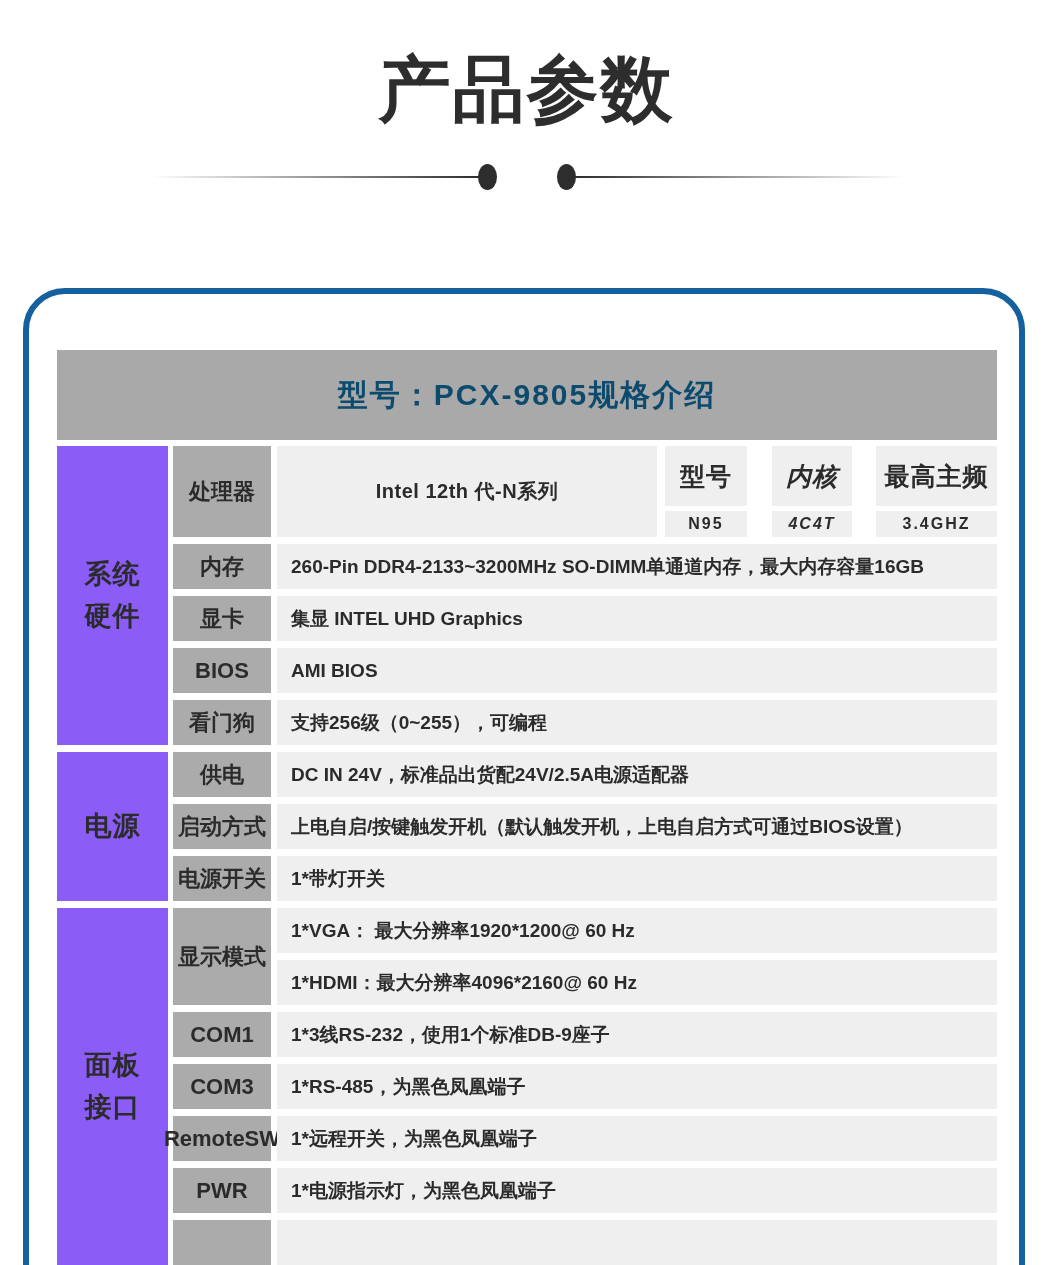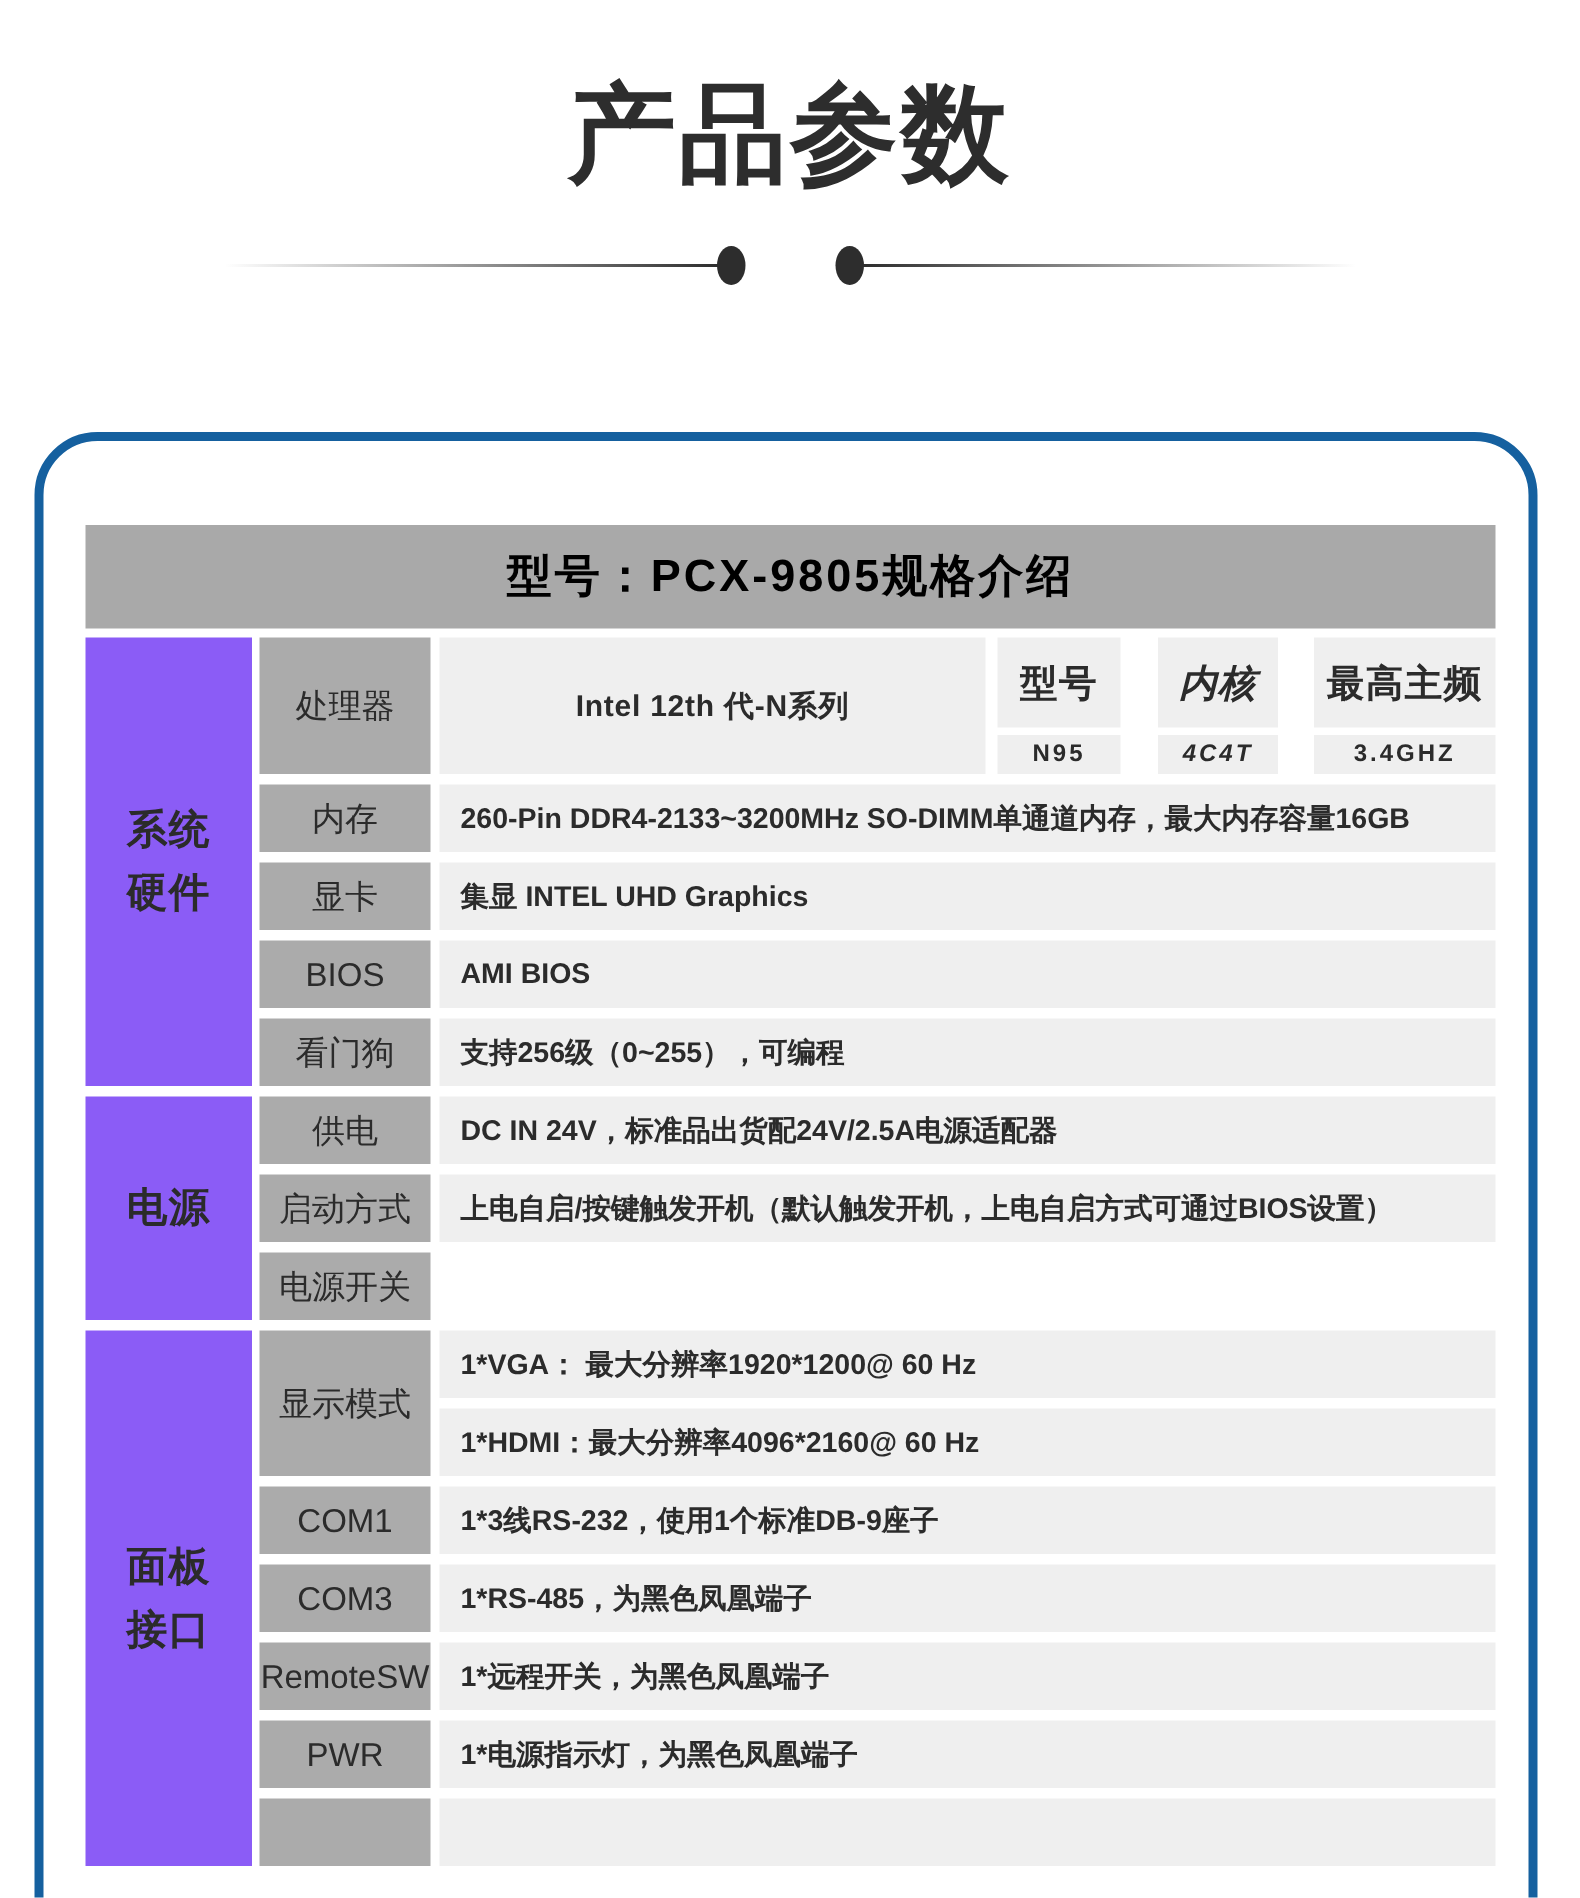--- a/index.html
+++ b/index.html
@@ -31,44 +31,44 @@
   
   .panel{
     position:absolute; left:23px; top:288px; width:1002px; height:1040px;
     border:6px solid #15609f; border-radius:42px; background:#ffffff;
   }
 
   
   .spec-table{ position:absolute; left:57px; top:350px; width:940px; }
 
   .spec-header{
-    height:69px; background:#a9a9a9; margin-bottom:6px;
-    display:flex; align-items:center; justify-content:center;
-    font-size:30px; font-weight:bold; letter-spacing:2px; color:#000000;
+    height:90px; background:#a9a9a9; margin-bottom:6px;
+    display:flex; align-items:center; justify-content:center;
+    font-size:30px; font-weight:bold; letter-spacing:2px; color:#0c4a6e;
   }
 
   .sections{ display:flex; flex-direction:column; gap:7px; }
 
   .section{ display:flex; gap:5px; }
   .cat-cell{
     width:111px; background:#8b5cf6; flex:0 0 auto;
     display:flex; align-items:center; justify-content:center; text-align:center;
     font-size:27px; font-weight:bold; letter-spacing:1px;
     line-height:1.55; white-space:pre-line;
   }
   .rows{ flex:1; display:flex; flex-direction:column; gap:7px; }
 
   .row{ display:flex; gap:6px; height:45px; }
   .row.tall{ height:91px; }
   .row.double{ height:97px; }
 
   .label-cell{
-    width:114px; flex:0 0 auto; background:#ababab;
-    display:flex; align-items:center; justify-content:center;
-    font-size:22px; font-weight:normal;
+    width:98px; flex:0 0 auto; background:#ababab;
+    display:flex; align-items:center; justify-content:center;
+    font-size:22px; font-weight:bold;
   }
   .value-cell{
     flex:1; background:#efefef;
     display:flex; align-items:center;
     padding:0 10px 0 14px; font-size:19px; font-weight:bold;
   }
 
   
   .proc-content{ flex:1; display:flex; }
   .proc-main{
@@ -172,20 +172,21 @@
           <div class="value-cell">DC IN 24V，标准品出货配24V/2.5A电源适配器</div>
         </div>
 
         <div class="row">
           <div class="label-cell">启动方式</div>
           <div class="value-cell">上电自启/按键触发开机（默认触发开机，上电自启方式可通过BIOS设置）</div>
         </div>
 
         <div class="row">
           <div class="label-cell">电源开关</div>
+          <div class="value-cell">1*带灯开关</div>
         </div>
 
       </div>
     </div>
 
     <div class="section">
       <div class="cat-cell">面板
 接口</div>
       <div class="rows">
 

